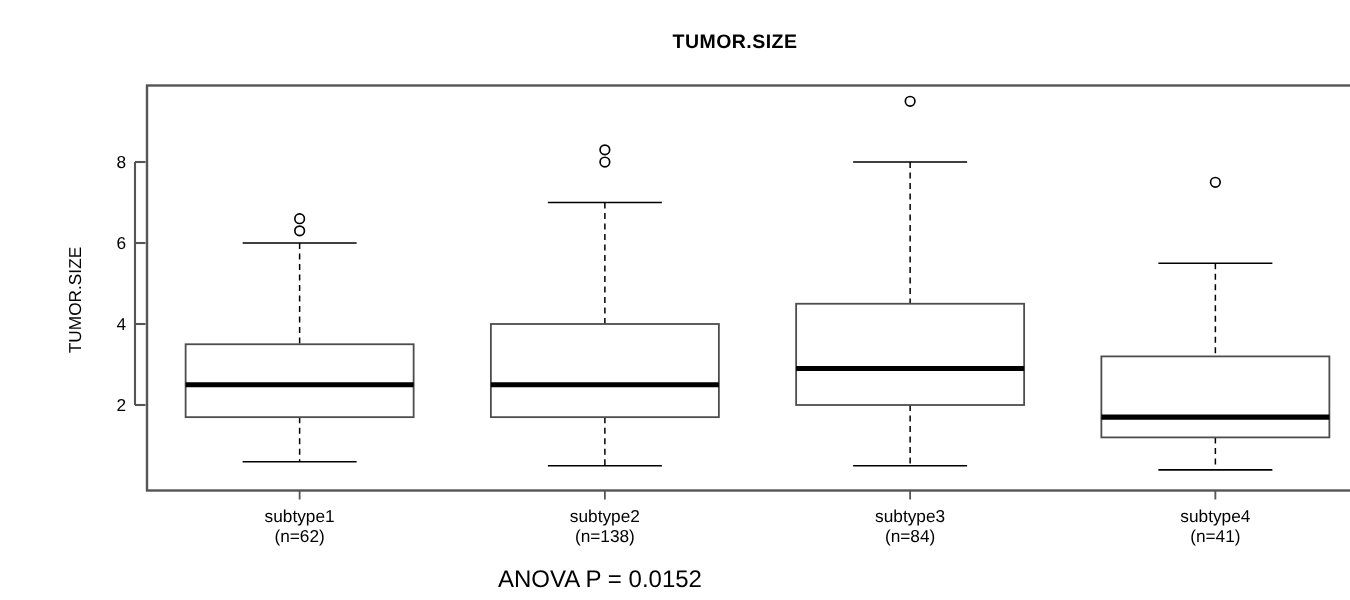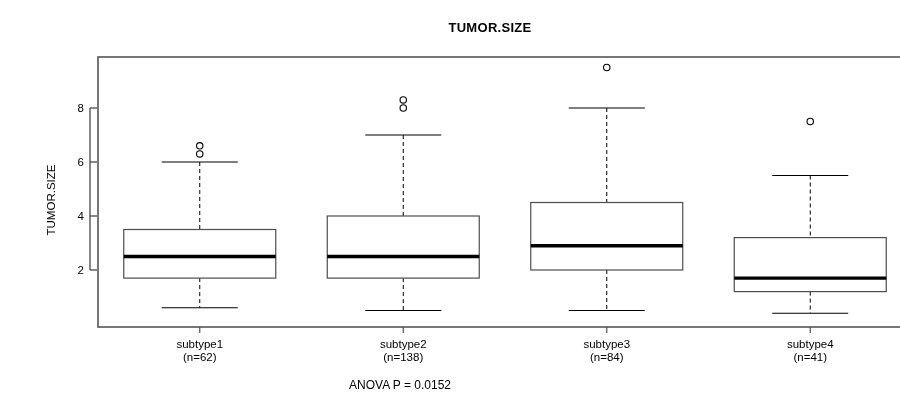--- a/index.html
+++ b/index.html
@@ -29,21 +29,21 @@
     font-size: 13px;
     font-weight: bold;
     letter-spacing: 0.3px;
   }
   .chart-footer {
     position: absolute;
     top: 378px;
     left: 0;
     width: 720px;
     text-align: center;
-    font-size: 12px;
+    font-size: 16px;
   }
   .y-axis-title {
     position: absolute;
     left: 5px;
     top: 140px;
     width: 120px;
     font-size: 11.5px;
     text-align: center;
     transform: rotate(-90deg);
     transform-origin: 60px 60px;

